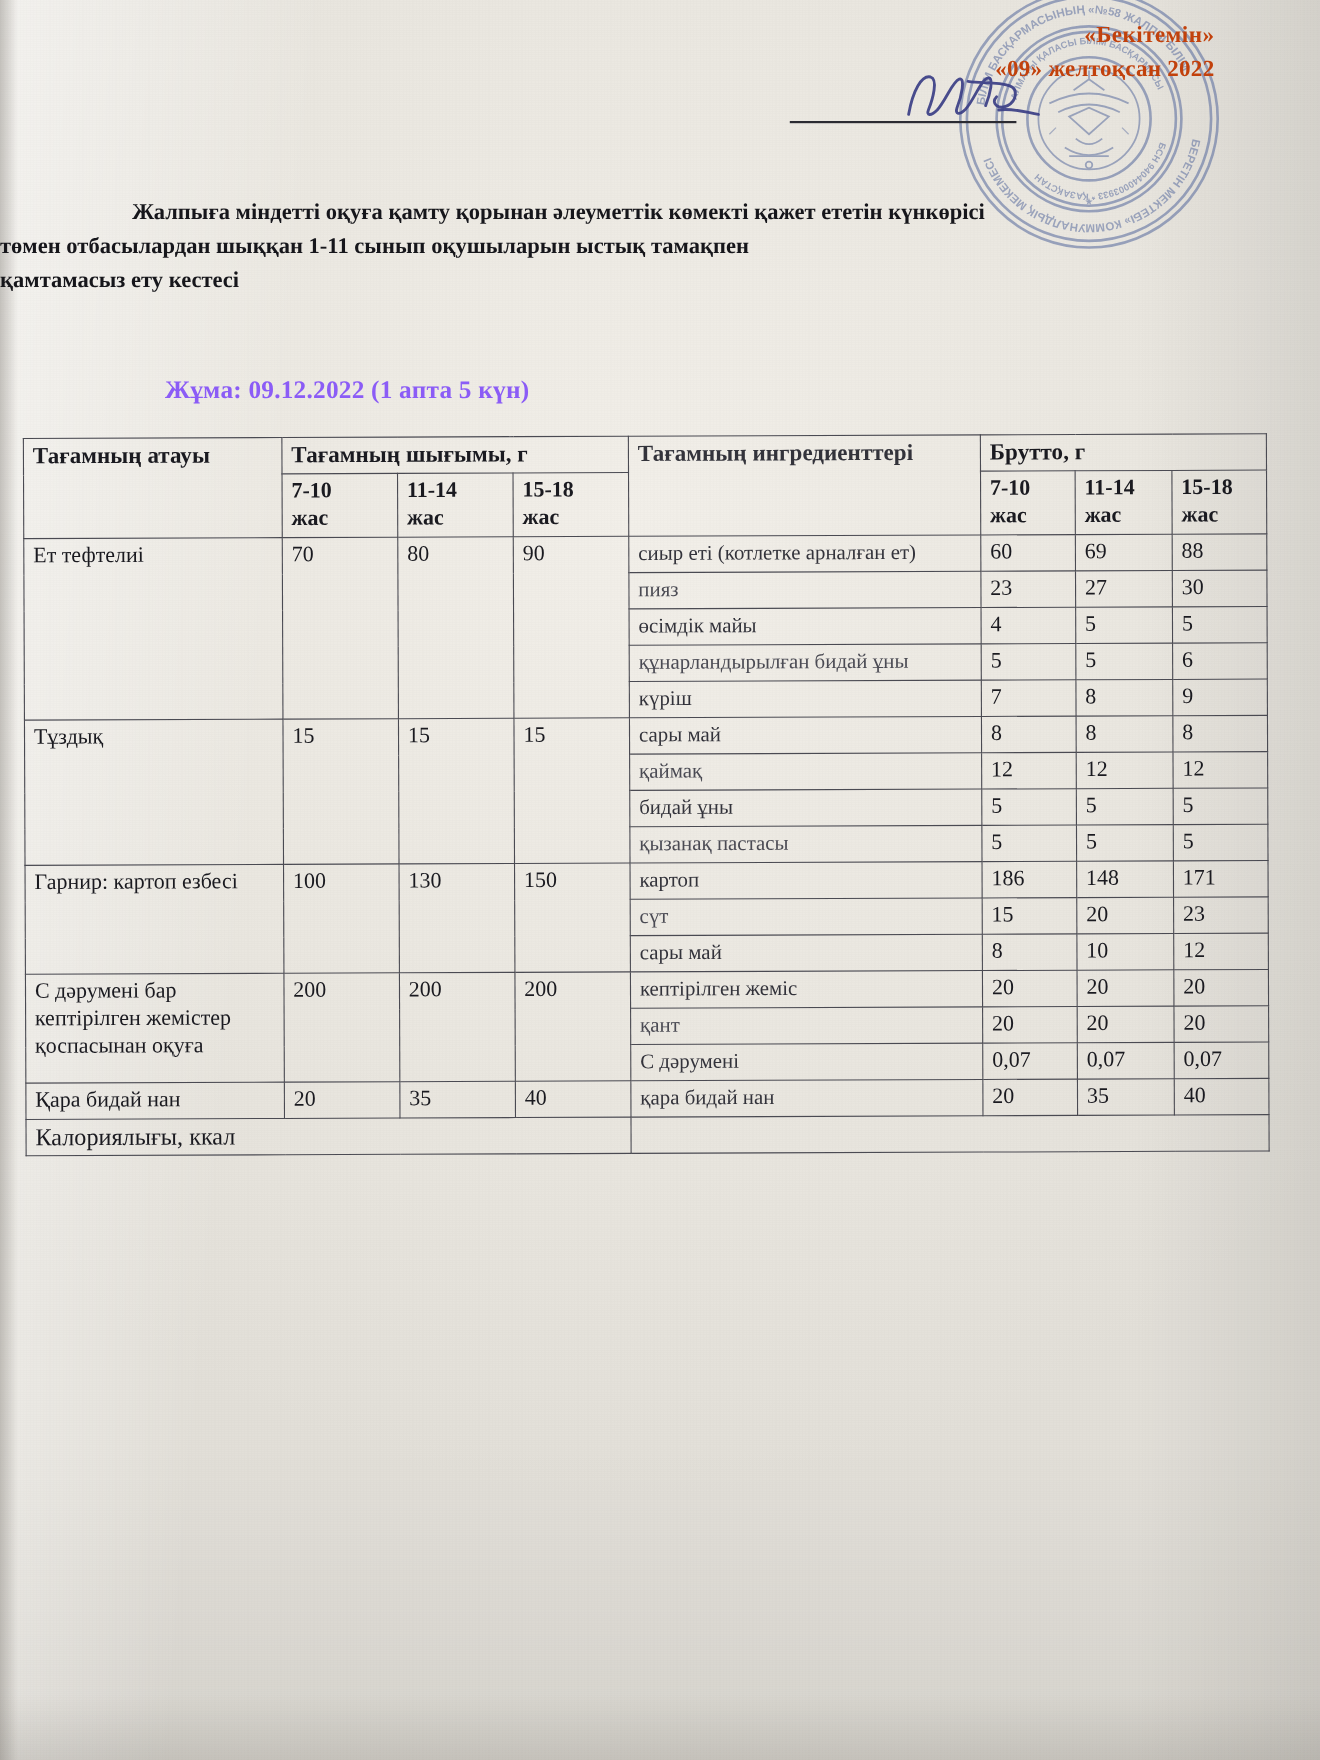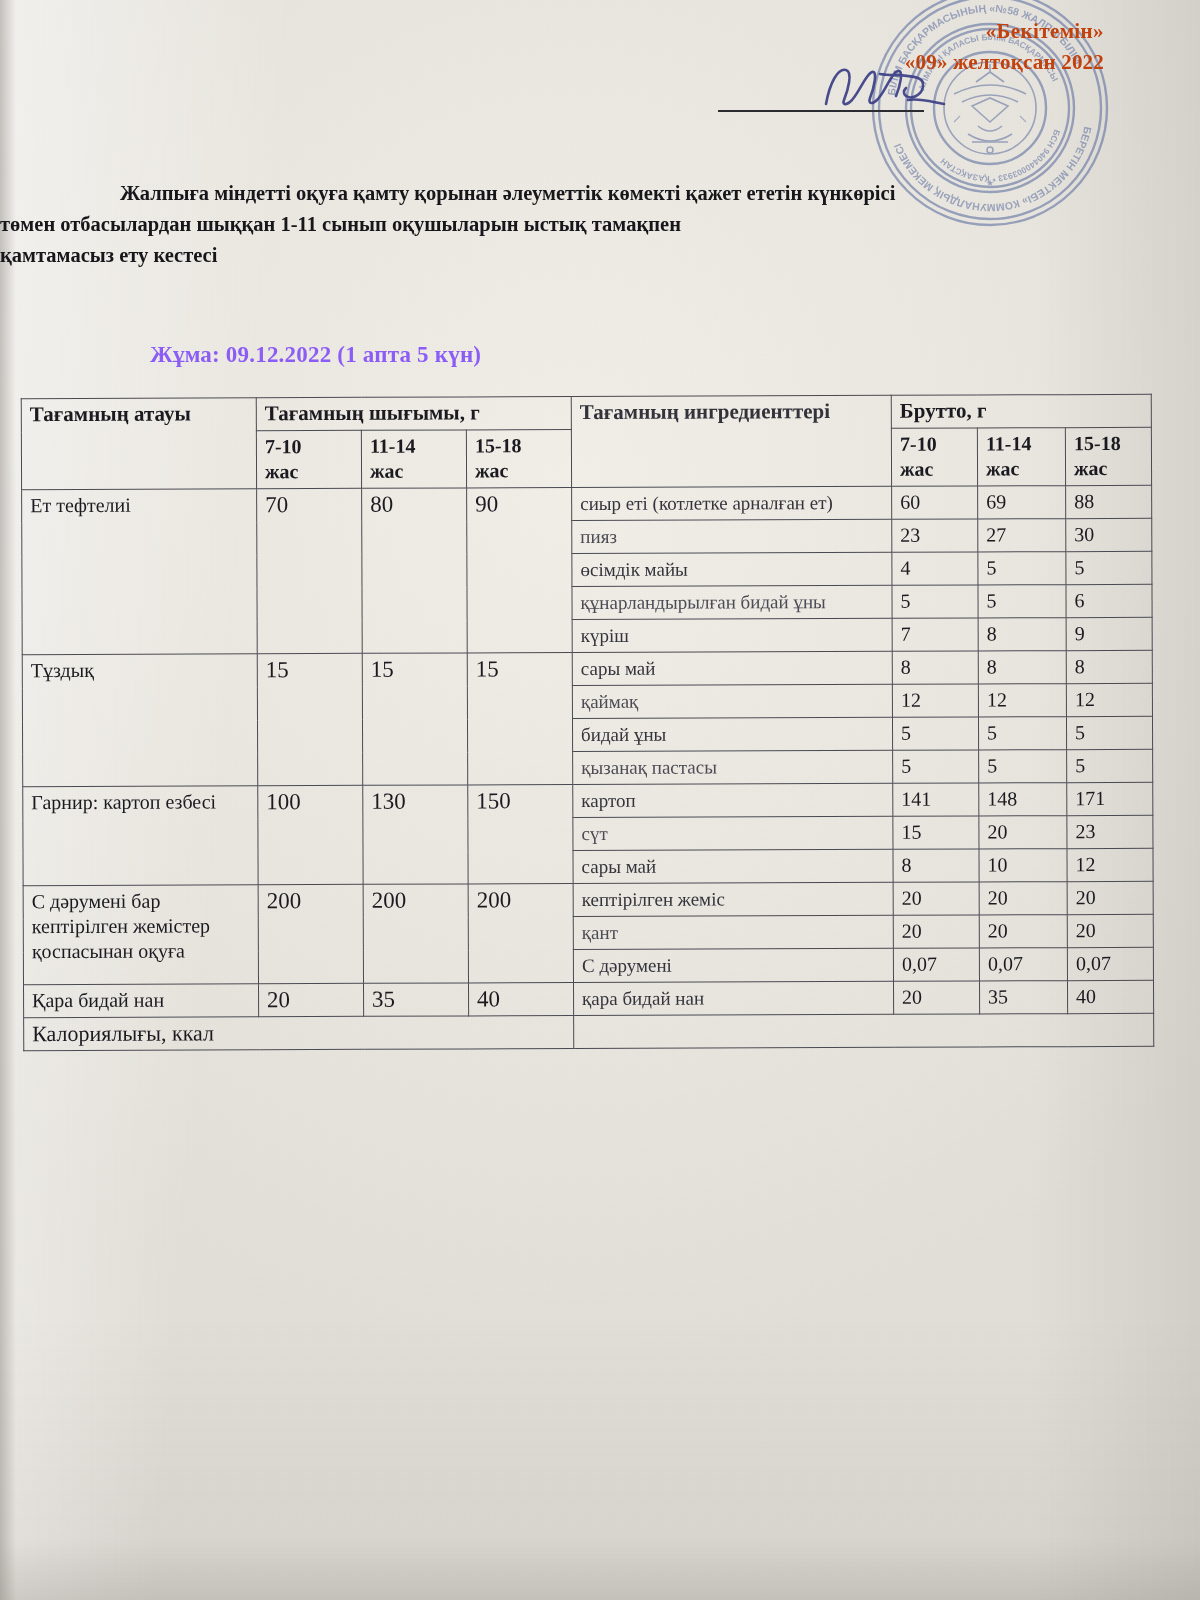--- a/index.html
+++ b/index.html
@@ -147,21 +147,21 @@
     font-weight: normal;
     line-height: 25px;
     background: transparent;
   }
   #menu-table th {
     font-weight: bold;
   }
   .h-main { font-size: 21px; }
   .h-age  { font-size: 20px; }
   .dish   { font-size: 20px; line-height: 27px; }
-  .num    { font-size: 23px; }
+  .num    { font-size: 20px; }
   .ing    { color: #33333b; }
   .ing-faint { color: #4b4b54; }
   .num-out { font-size: 20px; }
   .cal-row td {
     font-weight: bold;
     font-size: 22px;
     padding-top: 5px;
     padding-bottom: 6px;
   }
 </style>
@@ -342,21 +342,21 @@
         <td class="num-out">5</td>
         <td class="num-out">5</td>
         <td class="num-out">5</td>
       </tr>
       <tr>
         <td class="dish" rowspan="3">Гарнир: картоп езбесі</td>
         <td class="num" rowspan="3">100</td>
         <td class="num" rowspan="3">130</td>
         <td class="num" rowspan="3">150</td>
         <td class="ing">картоп</td>
-        <td class="num-out">141</td>
+        <td class="num-out">186</td>
         <td class="num-out">148</td>
         <td class="num-out">171</td>
       </tr>
       <tr>
         <td class="ing ing-faint">сүт</td>
         <td class="num-out">15</td>
         <td class="num-out">20</td>
         <td class="num-out">23</td>
       </tr>
       <tr>

